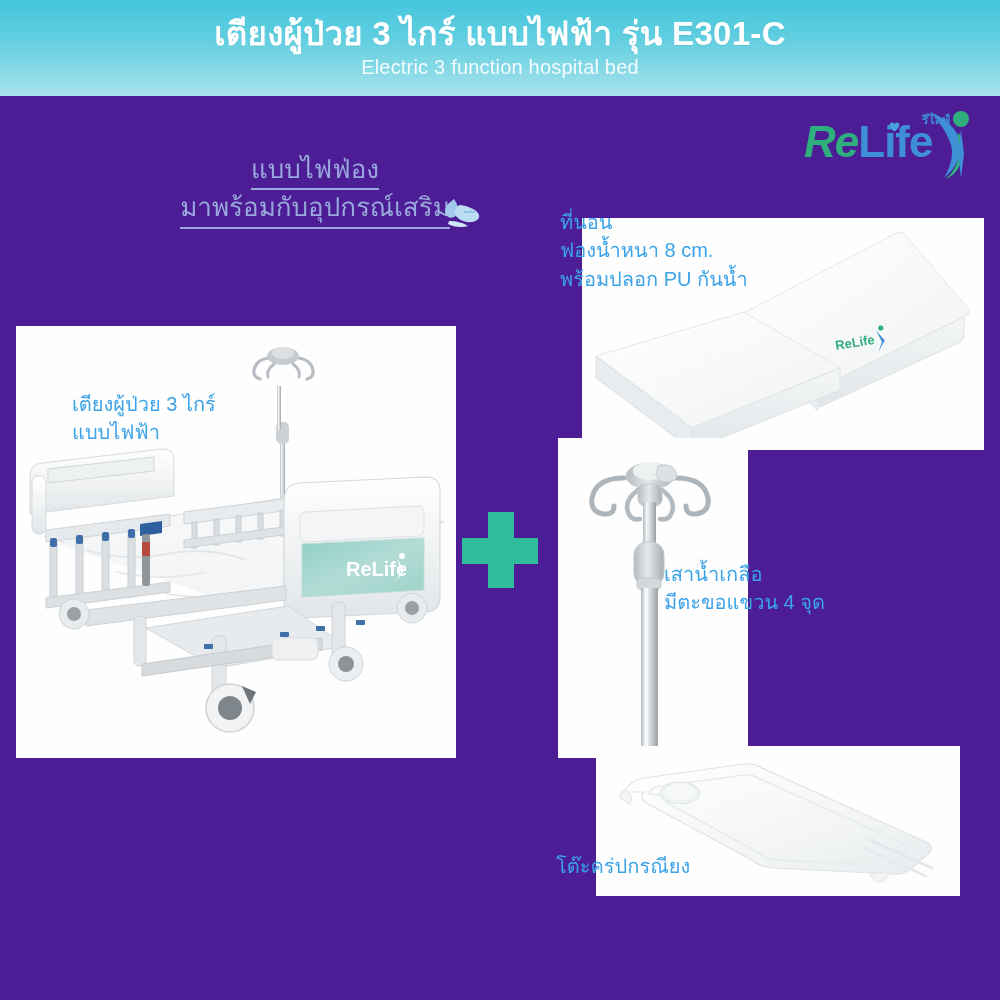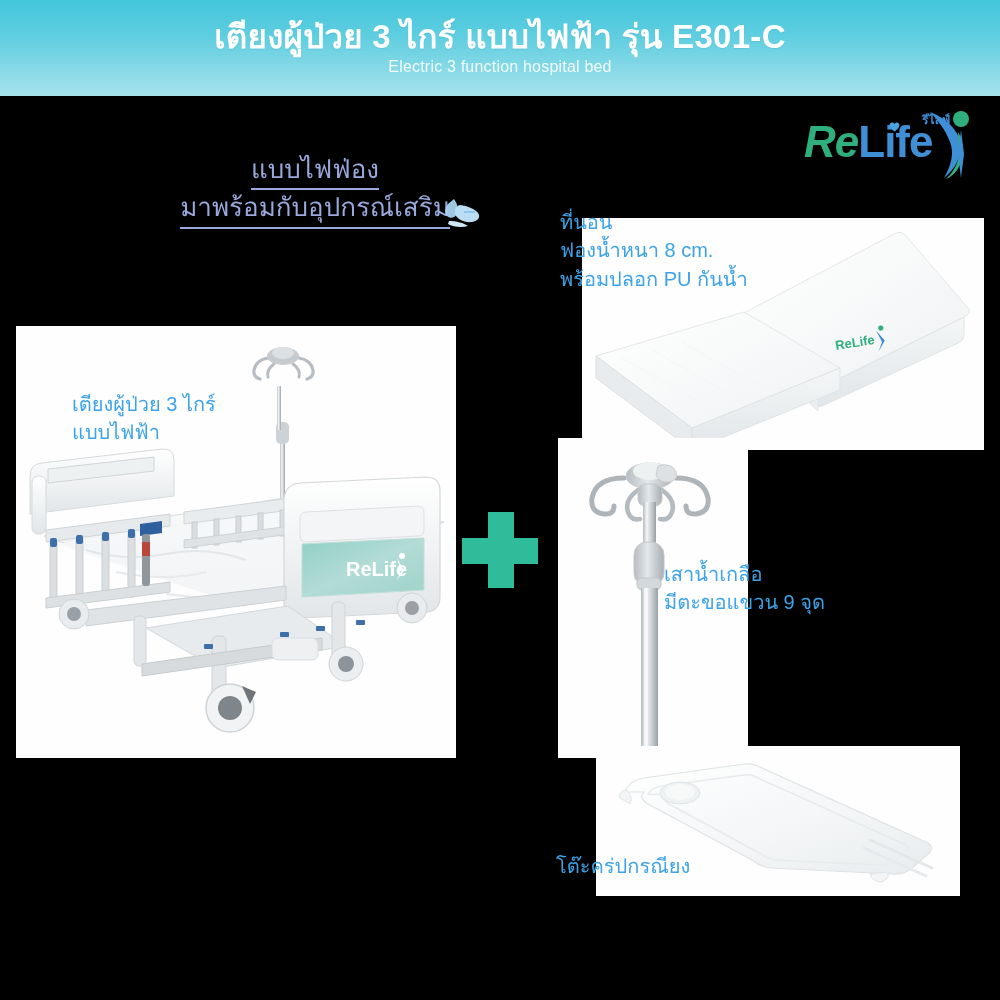--- a/index.html
+++ b/index.html
@@ -3,35 +3,35 @@
 <meta charset="utf-8">
 <title>ReLife E301-C</title>
 <style>
   html,body{margin:0;padding:0;}
   body{
     width:1000px;height:1000px;overflow:hidden;
     background:#ffffff;
     font-family:"Liberation Sans","DejaVu Sans",sans-serif;
     position:relative;
   }
-  .page{position:relative;width:1000px;height:1000px;overflow:hidden;background:#000000;}
+  .page{position:relative;width:1000px;height:1000px;overflow:hidden;background:#4c1d95;}
 
   
   .header{
     position:absolute;left:0;top:0;width:1000px;height:96px;
     background:linear-gradient(180deg,#44c6dc 0%,#5fcee0 38%,#86d9e6 72%,#a6e2ec 100%);
     display:flex;flex-direction:column;align-items:center;justify-content:center;
   }
   .header-title{
     font-size:33px;font-weight:bold;color:#ffffff;letter-spacing:.3px;
     line-height:1.05;text-align:center;margin:0;padding:0;
     text-shadow:0 1px 1px rgba(0,90,110,.10);
   }
   .header-sub{
-    font-size:16px;font-weight:400;color:#f2fbfd;
+    font-size:20px;font-weight:400;color:#f2fbfd;
     margin-top:4px;letter-spacing:.2px;
   }
 
   
   .logo{
     position:absolute;right:24px;top:108px;width:172px;height:74px;
   }
   .logo-wordmark{
     position:absolute;left:0;top:12px;
     font-size:44px;font-weight:bold;letter-spacing:-1px;line-height:1;
@@ -338,16 +338,16 @@
       <path d="M286 136 q-10 0 -12 -8 l16 -2 q6 4 -4 10 z" fill="#f2f4f5" stroke="#e1e5e7"></path>
     </svg>
   </div>
 
   <div class="label label-bed">เตียงผู้ป่วย 3 ไกร์
 แบบไฟฟ้า</div>
   <div class="label label-mattress">ที่นอน
 ฟองน้ำหนา 8 cm.
 พร้อมปลอก PU กันน้ำ</div>
   <div class="label label-iv">เสาน้ำเกลือ
-มีตะขอแขวน 9 จุด</div>
+มีตะขอแขวน 4 จุด</div>
   <div class="label label-table">โต๊ะคร่ปกรณียง</div>
 
 </div>
 
 </body></html>

